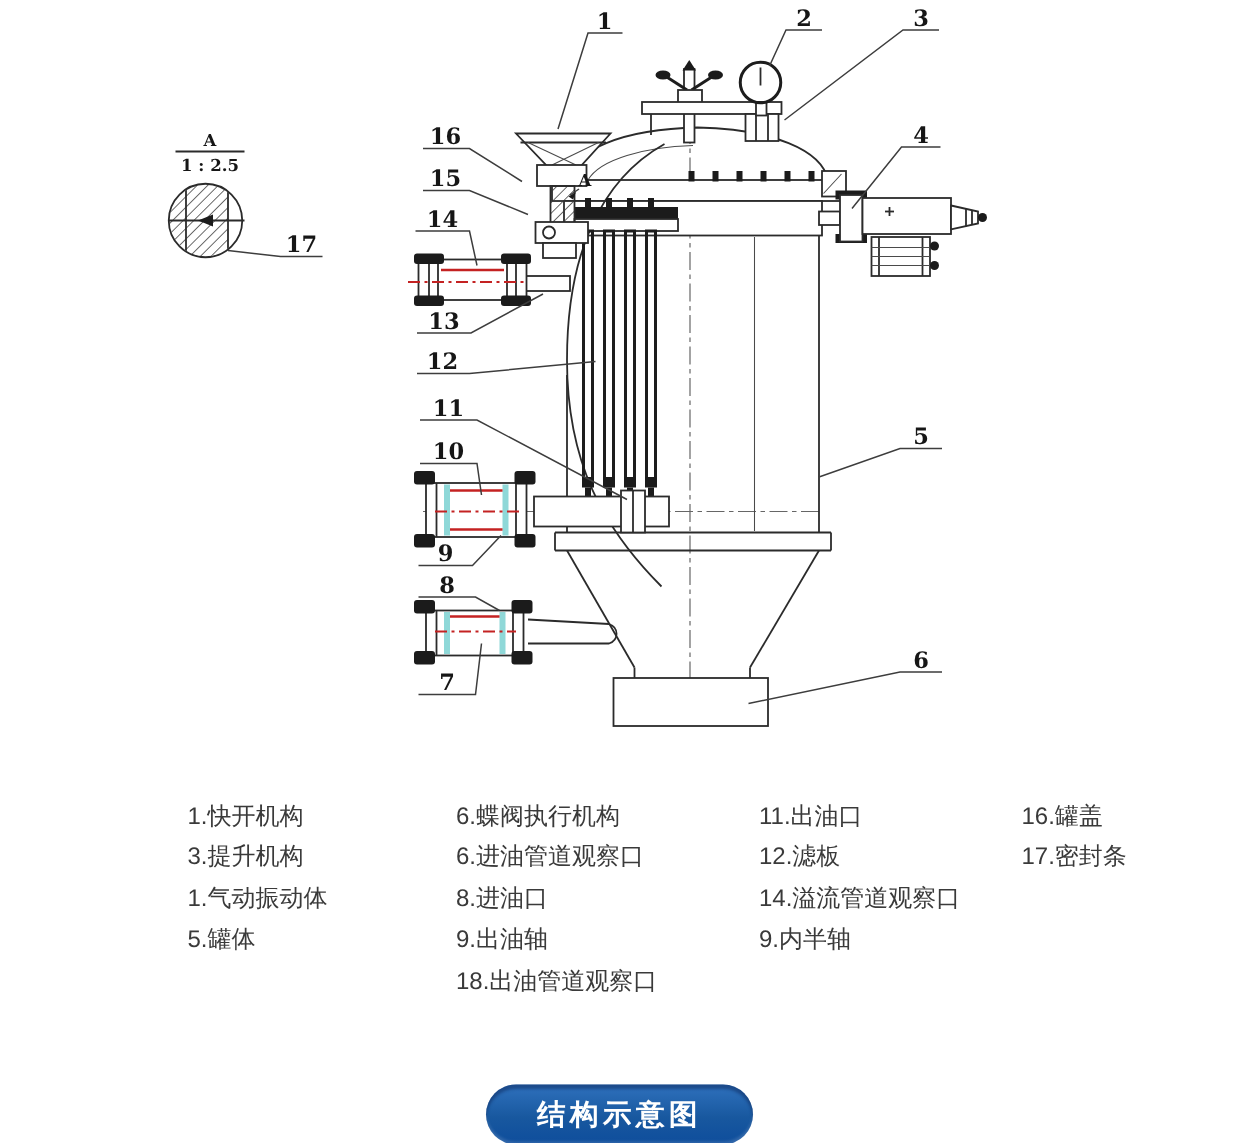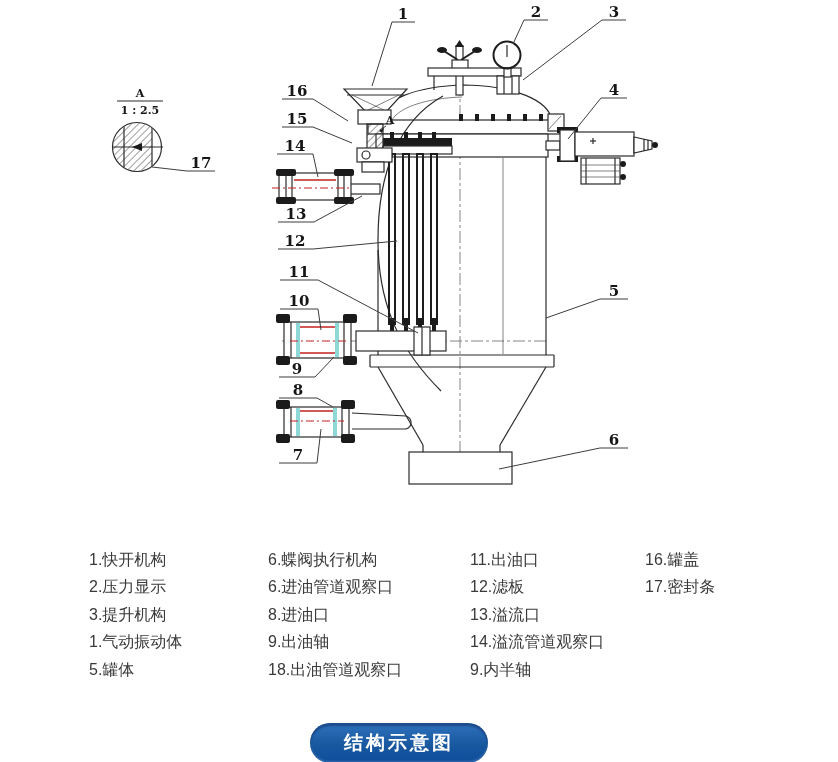--- a/index.html
+++ b/index.html
@@ -20,29 +20,30 @@
   svg .leader{stroke:#3d3d3d;stroke-width:1;fill:none;}
   svg .callout{
     font-family:"DejaVu Serif","Liberation Serif",serif;
     font-size:15px;font-weight:bold;fill:#161616;text-anchor:middle;
   }
   svg .smalllbl{
     font-family:"DejaVu Serif","Liberation Serif",serif;
     font-size:11px;font-weight:bold;fill:#161616;text-anchor:middle;
   }
   .legend-col{
-    position:absolute;top:546px;font-size:16px;line-height:27.4px;color:#3a3a3a;
+    position:absolute;top:531px;font-size:16px;line-height:27.4px;color:#3a3a3a;
     white-space:nowrap;
+    margin-left:36px;
   }
   #legend-col-1{left:89px;}
   #legend-col-2{left:268px;}
   #legend-col-3{left:470px;}
   #legend-col-4{left:645px;}
   #footer-button{
-    position:absolute;left:310px;top:723px;width:178px;height:40px;
+    position:absolute;left:324px;top:723px;width:178px;height:40px;
     border-radius:20px;border:none;cursor:pointer;
     background:linear-gradient(180deg,#2f71bd 0%,#18589f 55%,#0e4d9c 100%);
     box-shadow:inset 0 3px 2px rgba(8,30,80,.45), inset 0 -2px 2px rgba(255,255,255,.15);
     color:#ffffff;font-size:19px;font-weight:bold;letter-spacing:3px;
     display:flex;align-items:center;justify-content:center;
     font-family:"Liberation Sans","DejaVu Sans",sans-serif;
   }
 </style>
 </head>
 <body>
@@ -292,36 +293,34 @@
       <text class="callout" x="296" y="219">13</text>
       <text class="callout" x="295" y="151">14</text>
       <text class="callout" x="297" y="124">15</text>
       <text class="callout" x="297" y="96">16</text>
       <text class="callout" x="201" y="168">17</text>
     </g>
   </svg>
 
   <div class="legend-col" id="legend-col-1">
     <div>1.快开机构</div>
-    <div>2.压力显示</div>
     <div>3.提升机构</div>
     <div>1.气动振动体</div>
     <div>5.罐体</div>
   </div>
   <div class="legend-col" id="legend-col-2">
     <div>6.蝶阀执行机构</div>
     <div>6.进油管道观察口</div>
     <div>8.进油口</div>
     <div>9.出油轴</div>
     <div>18.出油管道观察口</div>
   </div>
   <div class="legend-col" id="legend-col-3">
     <div>11.出油口</div>
     <div>12.滤板</div>
-    <div>13.溢流口</div>
     <div>14.溢流管道观察口</div>
     <div>9.内半轴</div>
   </div>
   <div class="legend-col" id="legend-col-4">
     <div>16.罐盖</div>
     <div>17.密封条</div>
   </div>
 
   <button id="footer-button">结构示意图</button>
 

